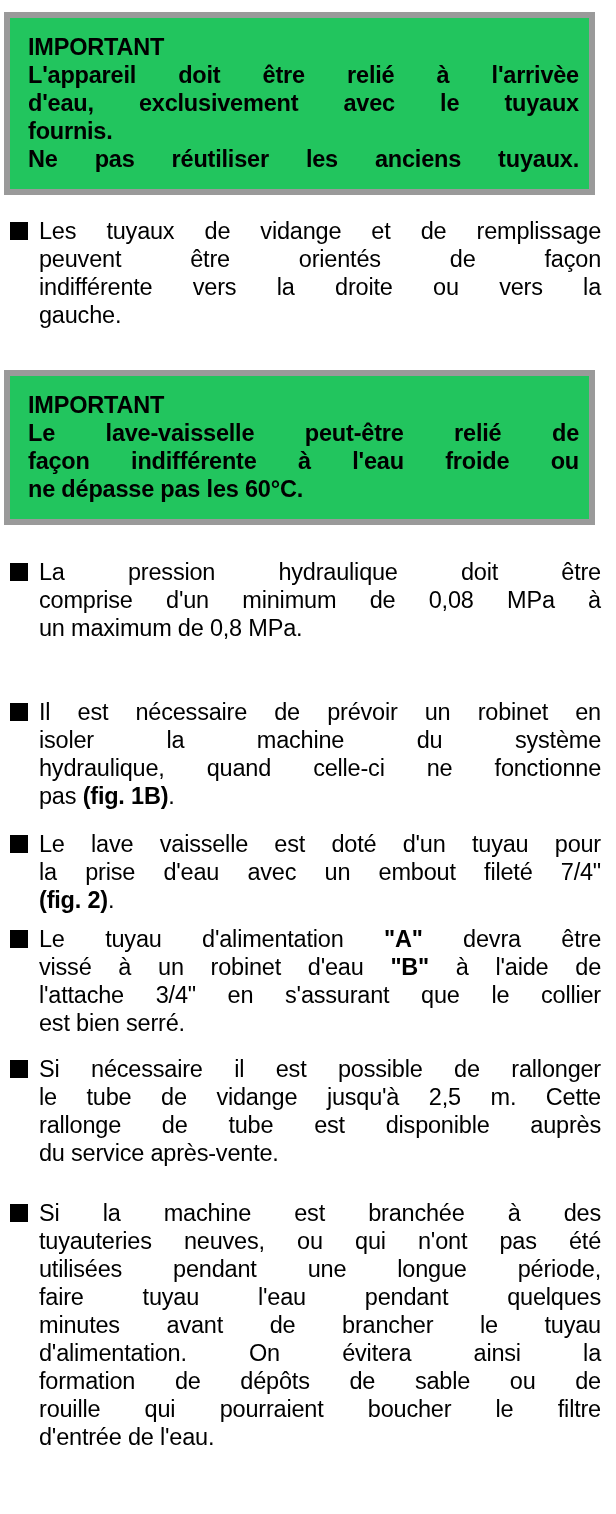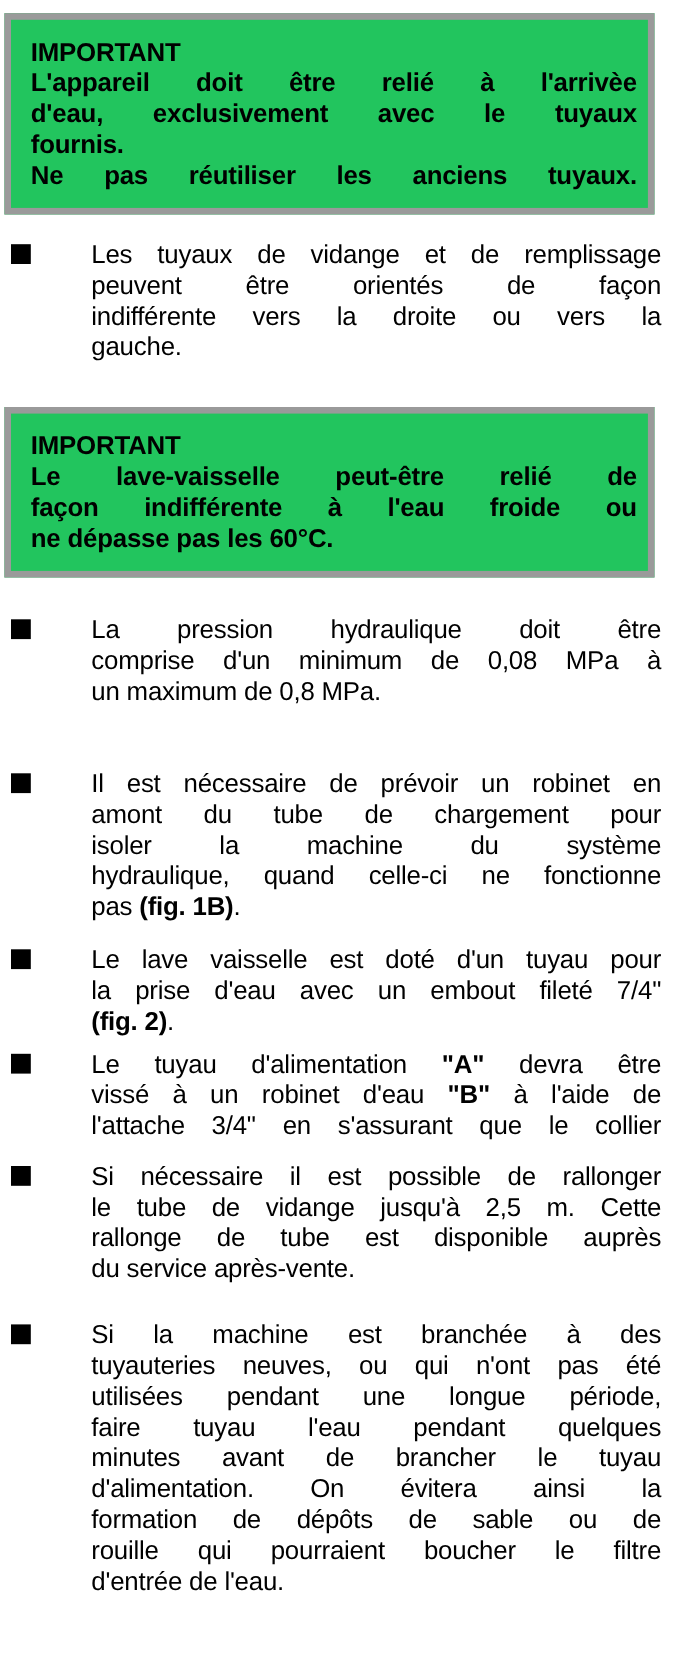--- a/index.html
+++ b/index.html
@@ -20,21 +20,20 @@
     width:591px;
     border:6px solid #9a9a9a;
     padding:15px 10px 16px 18px;
     font-weight:bold;
     background:#22c55e;
   }
   .bullet{
     display:flex;
     margin-left:10px;
     margin-right:15px;
-    gap:44px;
   }
   .sq{
     flex:0 0 auto;
     width:18px;height:18px;
     background:#000000;
     margin-top:5px;
     margin-right:11px;
   }
   .btext{flex:1 1 auto;min-width:0;}
   .line{text-align:justify;text-align-last:justify;}
@@ -91,21 +90,20 @@
         <div class="line"><span>La pression hydraulique doit être</span></div>
         <div class="line"><span>comprise d'un minimum de 0,08 MPa à</span></div>
         <div class="line end"><span>un maximum de 0,8 MPa.</span></div>
       </div>
   </div>
 
   <div class="bullet mt56">
     <span class="sq"></span>
     <div class="btext">
         <div class="line"><span>Il est nécessaire de prévoir un robinet en</span></div>
-        <div class="line"><span>amont du tube de chargement pour</span></div>
         <div class="line"><span>isoler la machine du système</span></div>
         <div class="line"><span>hydraulique, quand celle-ci ne fonctionne</span></div>
         <div class="line end"><span>pas </span><span class="b">(fig. 1B)</span><span>.</span></div>
       </div>
   </div>
 
   <div class="bullet mt20">
     <span class="sq"></span>
     <div class="btext">
         <div class="line"><span>Le lave vaisselle est doté d'un tuyau pour</span></div>
@@ -113,20 +111,21 @@
         <div class="line end"><span class="b">(fig. 2)</span><span>.</span></div>
       </div>
   </div>
 
   <div class="bullet mt11">
     <span class="sq"></span>
     <div class="btext">
         <div class="line"><span>Le tuyau d'alimentation </span><span class="b">"A"</span><span> devra être</span></div>
         <div class="line"><span>vissé à un robinet d'eau </span><span class="b">"B"</span><span> à l'aide de</span></div>
         <div class="line"><span>l'attache 3/4" en s'assurant que le collier</span></div>
+        <div class="line end"><span>est bien serré.</span></div>
       </div>
   </div>
 
   <div class="bullet mt18">
     <span class="sq"></span>
     <div class="btext">
         <div class="line"><span>Si nécessaire il est possible de rallonger</span></div>
         <div class="line"><span>le tube de vidange jusqu'à 2,5 m. Cette</span></div>
         <div class="line"><span>rallonge de tube est disponible auprès</span></div>
         <div class="line end"><span>du service après-vente.</span></div>

